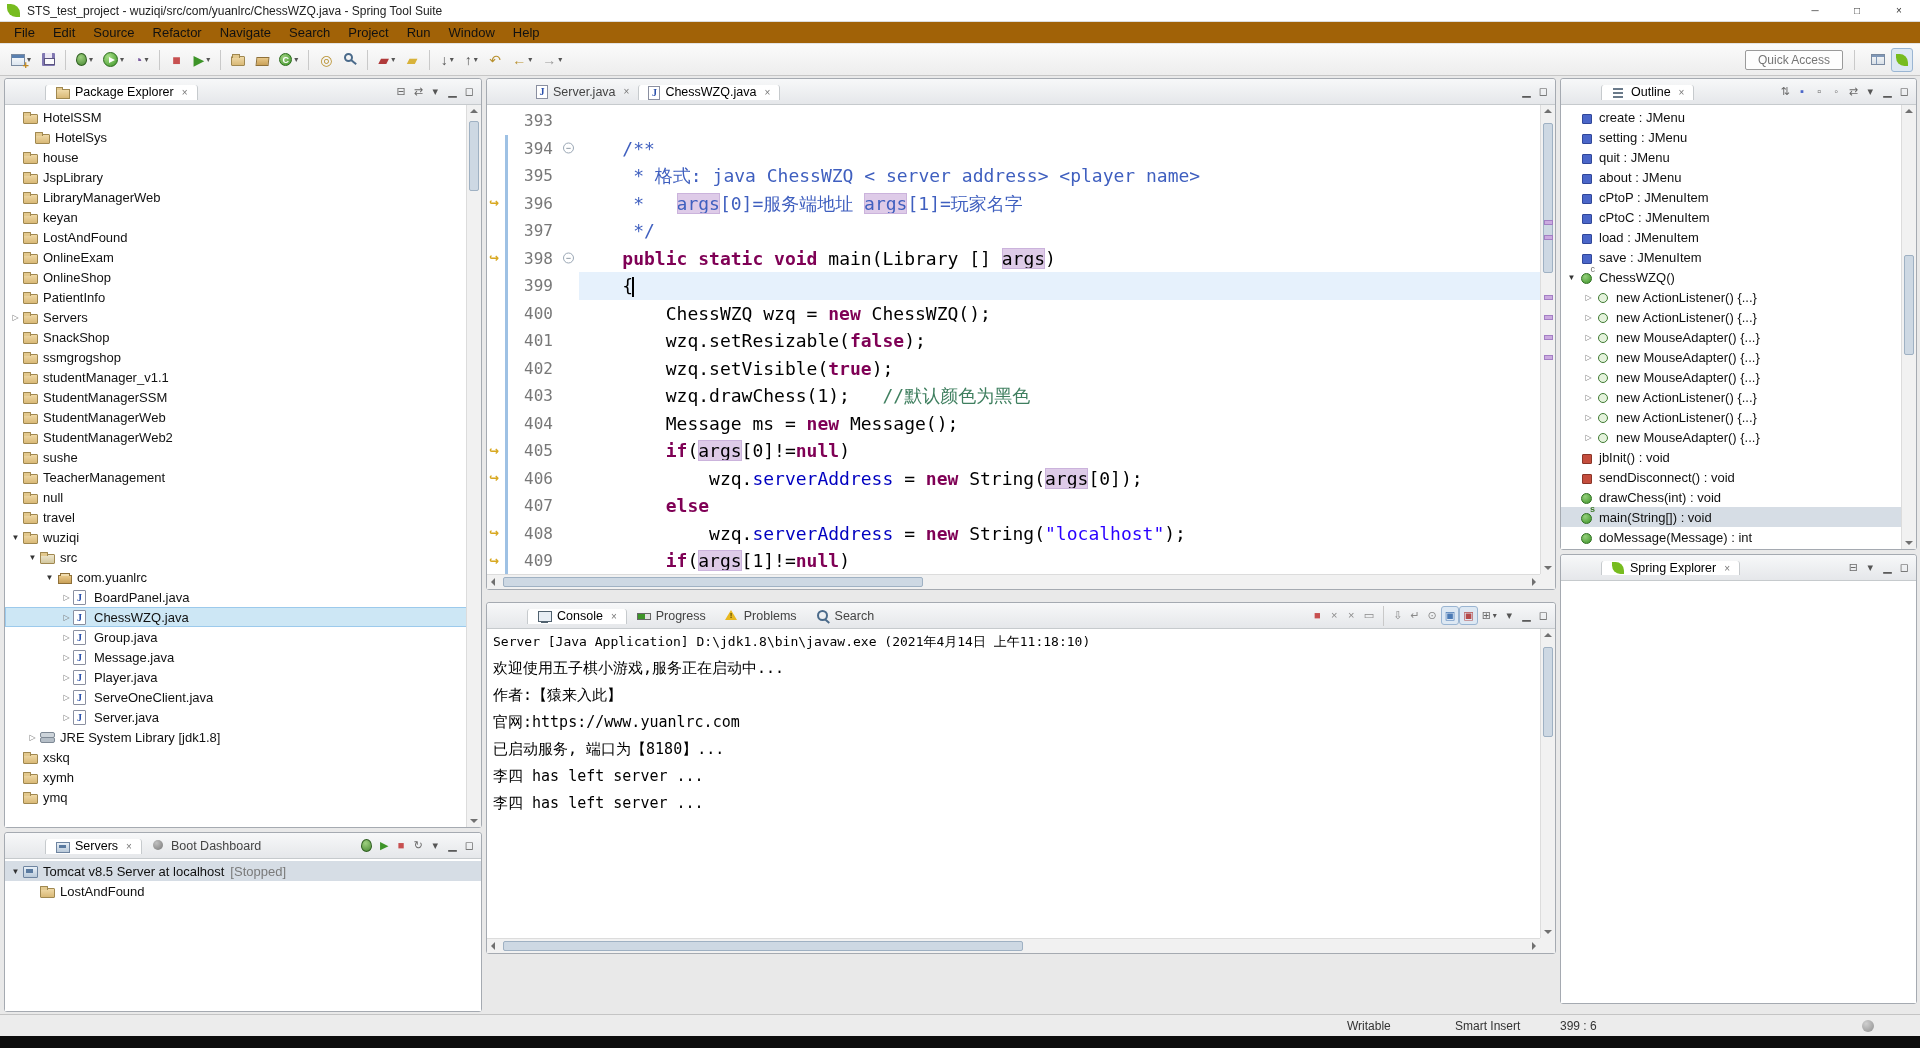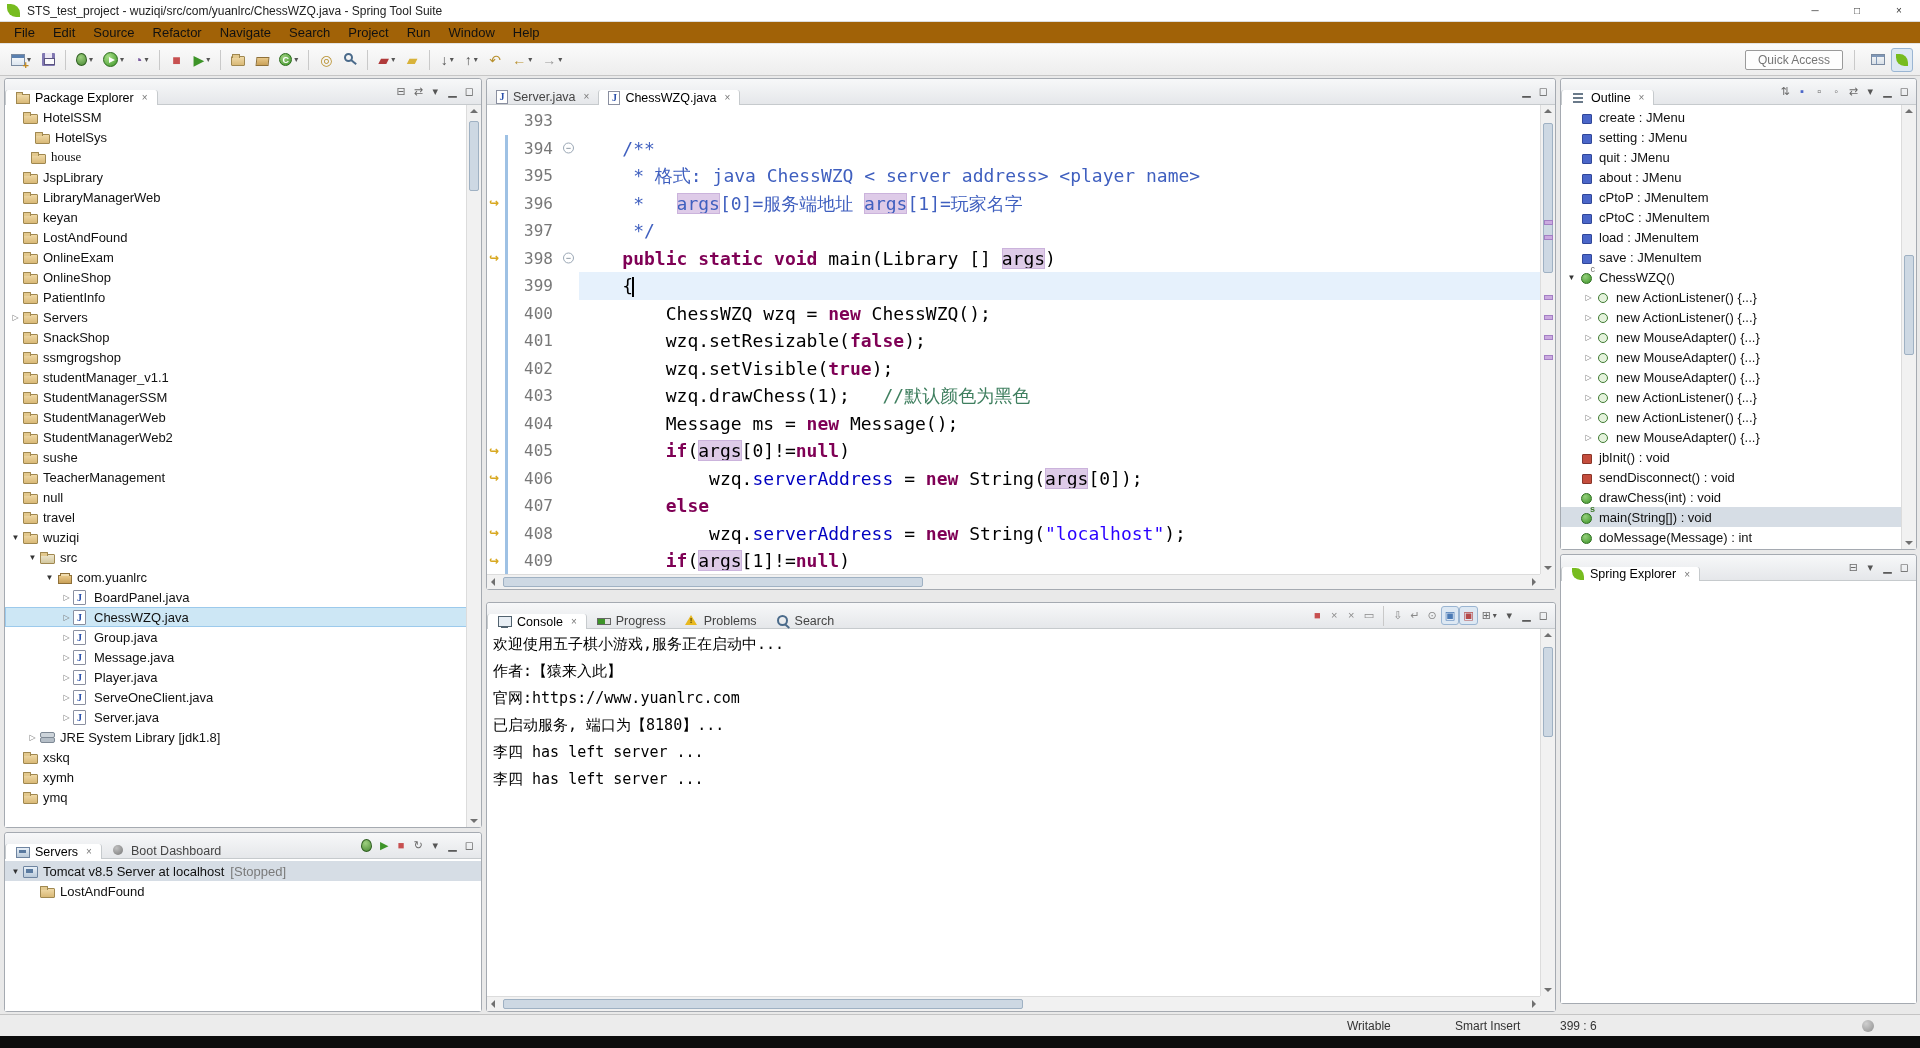--- a/index.html
+++ b/index.html
@@ -21,35 +21,35 @@
 .tb-g{font-size:14px;line-height:1;color:#555;}
 .tb-dd{font-size:8px;color:#555;margin-left:2px;}
 .tb-sep{width:1px;height:20px;background:#c9c9c9;margin:0 5px;display:inline-block;}
 .tb-right{margin-left:auto;display:flex;align-items:center;gap:6px;}
 .quick-access{border:1px solid #9a9a9a;border-radius:2px;color:#757575;font-size:12px;padding:2px 12px;background:#fdfdfd;}
 .persp{display:flex;align-items:center;}
 
 
 .view{position:absolute;background:#fff;border:1px solid #a5aab1;border-radius:3px;}
 .viewtabs{position:absolute;left:0;top:0;right:0;height:26px;background:linear-gradient(#f7f8f9,#e5e7ea);border-bottom:1px solid #c6cacd;display:flex;align-items:stretch;border-radius:3px 3px 0 0;}
-.vtabs{display:flex;align-items:flex-end;}
+.vtabs{display:flex;align-items:center;margin-left:40px;}
 .vtab{display:flex;align-items:center;padding:0 9px;font-size:12.5px;color:#444;gap:5px;white-space:nowrap;}
 .vtab.active{background:#fff;border-right:1px solid #c6cacd;border-left:1px solid #c6cacd;border-radius:3px 3px 0 0;color:#000;margin-bottom:-1px;}
 .vtl{white-space:nowrap;}
 .tclose{font-size:10px;color:#777;margin-left:3px;}
 .vtab-icons{margin-left:auto;display:flex;align-items:center;padding-right:3px;}
 .vtab-icons .tb-btn{height:19px;min-width:17px;margin:0;}
 .vtab-icons .tb-g{font-size:11px;}
 .viewbody{position:absolute;top:26px;left:0;right:0;bottom:0;overflow:hidden;background:#fff;}
 
 
 .v-pkg{left:4px;top:78px;width:478px;height:750px;}
 .v-servers{left:4px;top:832px;width:478px;height:180px;}
 .v-editor{left:486px;top:78px;width:1070px;height:512px;}
-.v-console{left:486px;top:602px;width:1070px;height:410px;}
+.v-console{left:486px;top:602px;width:1070px;height:352px;}
 .v-outline{left:1560px;top:78px;width:357px;height:472px;}
 .v-spring{left:1560px;top:554px;width:357px;height:450px;}
 
 
 .tree{padding-top:2px;}
 .trow{display:flex;align-items:center;height:20px;font-size:13px;position:relative;white-space:nowrap;}
 .tarrow{width:13px;font-size:8px;color:#7a7a7a;text-align:center;flex:none;}
 .tarrow.exp{color:#333;}
 .ticon{width:16px;height:16px;flex:none;margin-right:5px;position:relative;}
 .tlbl{color:#111;}
@@ -312,21 +312,21 @@
       <div class="trow" style="padding-left: 4px;">
         <span class="tarrow"></span>
         <span class="ticon project"></span>
         <span class="tlbl">HotelSSM</span>
       </div>
       <div class="trow" style="padding-left: 4px; margin-left: 12px;">
         <span class="tarrow"></span>
         <span class="ticon project"></span>
         <span class="tlbl">HotelSys</span>
       </div>
-      <div class="trow" style="padding-left: 12px; font-family: Liberation Serif, serif;">
+      <div class="trow" style="padding-left: 4px;">
         <span class="tarrow"></span>
         <span class="ticon project"></span>
         <span class="tlbl">house</span>
       </div>
       <div class="trow" style="padding-left: 4px;">
         <span class="tarrow"></span>
         <span class="ticon project"></span>
         <span class="tlbl">JspLibrary</span>
       </div>
       <div class="trow" style="padding-left: 4px;">
@@ -767,20 +767,21 @@
         </span>
         <span class="tb-btn">
           <span class="tb-g" style="color: rgb(85, 85, 85);">▁</span>
         </span>
         <span class="tb-btn">
           <span class="tb-g" style="color: rgb(85, 85, 85);">◻</span>
         </span>
       </div>
   </div>
   <div class="viewbody">
+    <div class="conheader">Server [Java Application] D:\jdk1.8\bin\javaw.exe (2021年4月14日 上午11:18:10)</div>
     <div class="console-output">
         <div class="conline">欢迎使用五子棋小游戏,服务正在启动中...</div>
         <div class="conline">作者:【猿来入此】</div>
         <div class="conline">官网:https://www.yuanlrc.com</div>
         <div class="conline">已启动服务, 端口为【8180】...</div>
         <div class="conline">李四 has left server ...</div>
         <div class="conline">李四 has left server ...</div>
       </div>
     <div class="vsb">
       <div class="sba up"></div>

